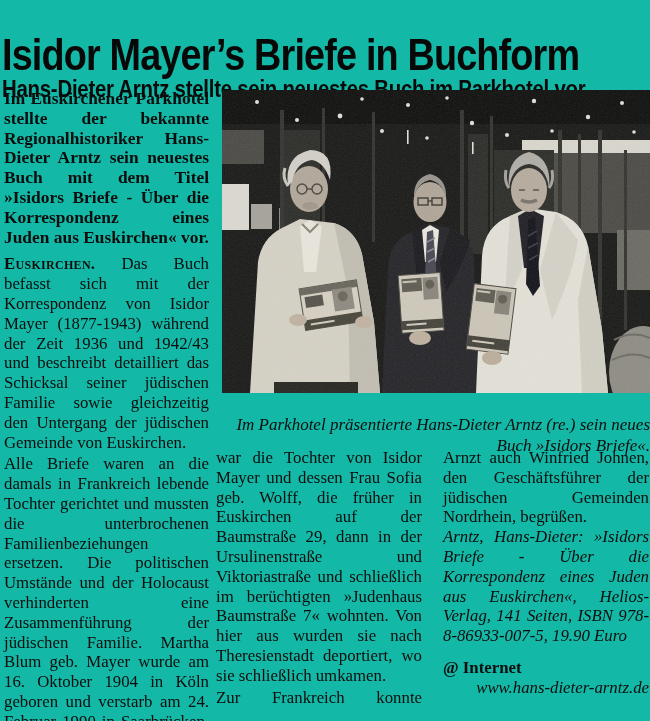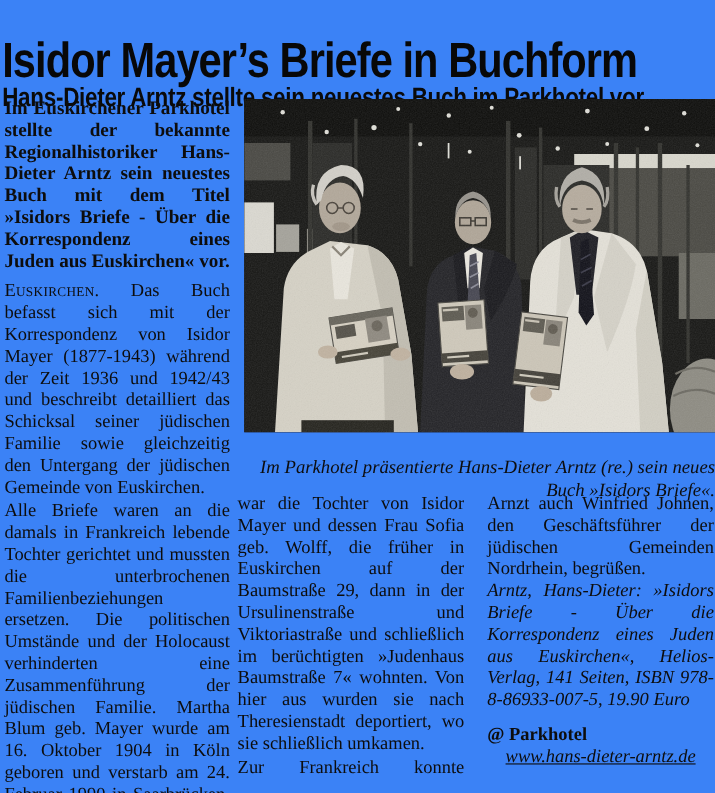--- a/index.html
+++ b/index.html
@@ -1,49 +1,49 @@
 <!DOCTYPE html>
 <html lang="de"><head>
 <meta charset="utf-8">
 <style>
   html,body{margin:0;padding:0;background:#ffffff;}
   .page{
     position:relative;width:650px;height:721px;overflow:hidden;
-    background:#3b82f6;color:#0d0d0d;
+    background:#14b8a6;color:#0d0d0d;
     font-family:"Liberation Serif", serif;
   }
   .headline{
     position:absolute;left:2px;top:-2px;white-space:nowrap;
     font-family:"Liberation Sans", sans-serif;font-weight:bold;
     font-size:45px;line-height:54px;letter-spacing:-1px;
     transform:scaleX(0.84);transform-origin:0 0;color:#080808;
   }
   .subhead{
     position:absolute;left:2px;top:54px;white-space:nowrap;
     font-family:"Liberation Sans", sans-serif;font-weight:bold;
     font-size:24px;line-height:30px;letter-spacing:-0.3px;
     transform:scaleX(0.85);transform-origin:0 0;color:#0a0a0a;
   }
   .col{position:absolute;text-align:justify;overflow-wrap:break-word;}
   .col p{margin:0;font-size:16.8px;line-height:19.8px;}
   .col1{left:4px;top:89px;width:205px;}
   .col2{left:216px;top:448px;width:206px;}
   .col3{left:443px;top:448px;width:206px;}
   .lead{font-weight:bold;font-size:17.4px !important;line-height:19.8px !important;margin-bottom:7px !important;}
-  .dateline{font-variant:small-caps;font-weight:normal;letter-spacing:0.3px;}
+  .dateline{font-variant:small-caps;font-weight:bold;letter-spacing:0.3px;}
   .p-gap{margin-top:2px !important;}
   .stretch-last{text-align-last:justify;}
   .photo-wrap{position:absolute;left:222px;top:90px;width:428px;height:303px;background:#161616;}
   .caption{
     position:absolute;left:228px;top:398px;width:422px;
     font-style:italic;font-size:17px;line-height:20.5px;text-align:right;
   }
   .reference{font-style:italic;}
   .internet-label{font-weight:bold;margin-top:12px !important;text-align:left;}
-  .internet-url{font-style:italic;text-align:center;text-decoration:underline;}
+  .internet-url{font-style:italic;text-align:right;}
 </style>
 </head>
 <body>
 
 <div class="page">
 
   <h1 class="headline">Isidor Mayer’s Briefe in Buchform</h1>
   <h2 class="subhead">Hans-Dieter Arntz stellte sein neuestes Buch im Parkhotel vor</h2>
 
   <div class="col col1">
@@ -201,17 +201,17 @@
   <p class="caption">Im Parkhotel präsentierte Hans-Dieter Arntz (re.) sein neues Buch »Isidors Briefe«.</p>
 
   <div class="col col2">
     <p>war die Tochter von Isidor Mayer und dessen Frau Sofia geb. Wolff, die früher in Euskirchen auf der Baumstraße 29, dann in der Ursulinenstraße und Viktoriastraße und schließlich im berüchtigten »Judenhaus Baumstraße 7« wohnten. Von hier aus wurden sie nach Theresienstadt deportiert, wo sie schließlich umkamen.</p>
     <p class="p-gap stretch-last">Zur Frankreich konnte</p>
   </div>
 
   <div class="col col3">
     <p>Arnzt auch Winfried Johnen, den Geschäftsführer der jüdischen Gemeinden Nordrhein, begrüßen.</p>
     <p class="reference">Arntz, Hans-Dieter: »Isidors Briefe - Über die Korrespondenz eines Juden aus Euskirchen«, Helios-Verlag, 141 Seiten, ISBN 978-8-86933-007-5, 19.90 Euro</p>
-    <p class="internet-label">@ Parkhotel</p>
+    <p class="internet-label">@ Internet</p>
     <p class="internet-url">www.hans-dieter-arntz.de</p>
   </div>
 
 </div>
 
 </body></html>

